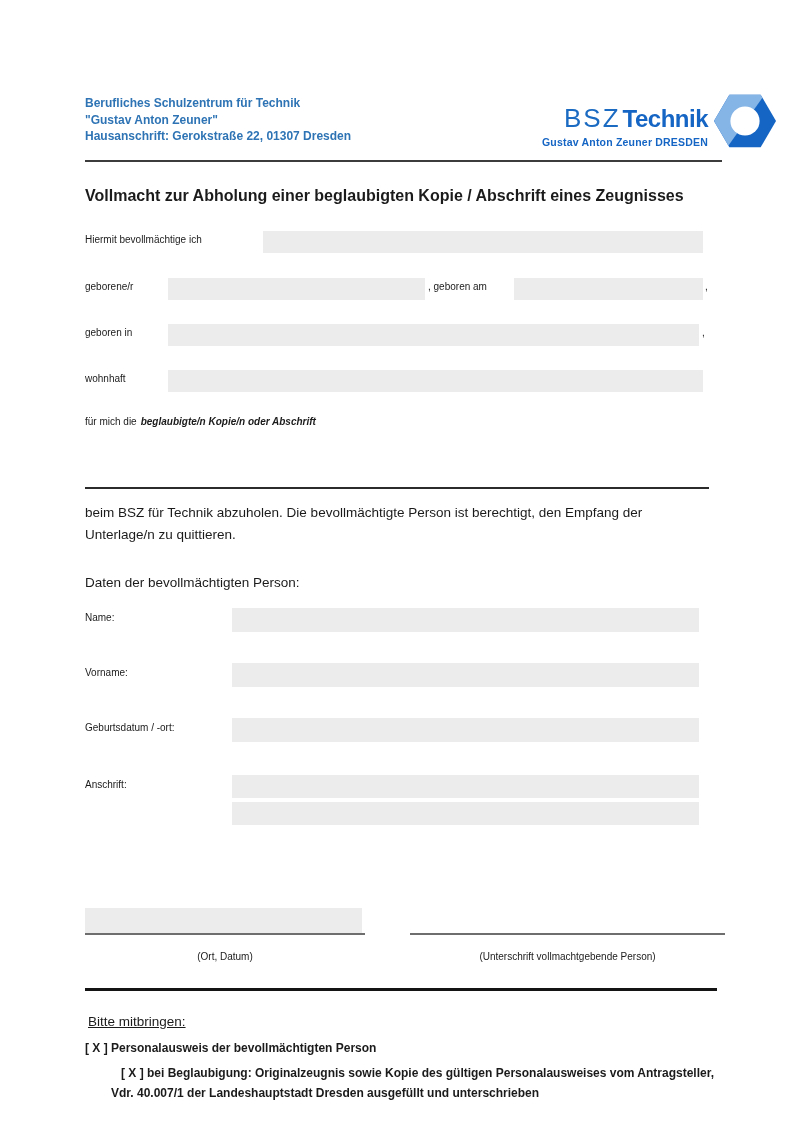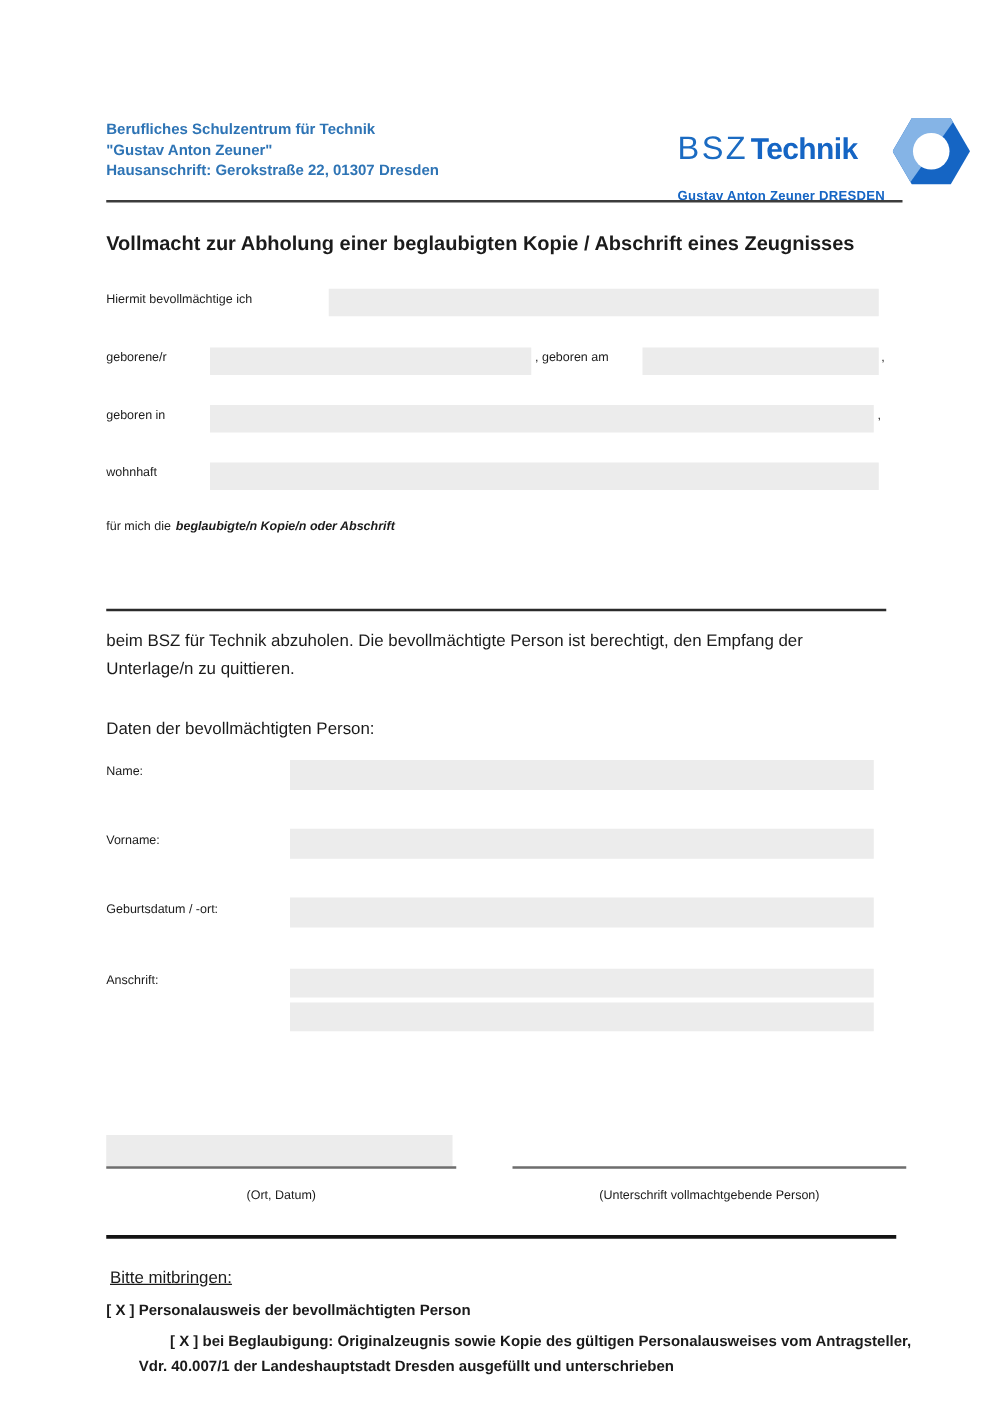--- a/index.html
+++ b/index.html
@@ -5,24 +5,24 @@
   html,body{margin:0;padding:0;background:#ffffff;}
   .page{
     position:relative;width:800px;height:1132px;background:#ffffff;
     font-family:"Liberation Sans",sans-serif;color:#1b1b1b;overflow:hidden;
   }
   .abs{position:absolute;}
   
   .school-block{left:85px;top:95px;font-size:12px;font-weight:700;line-height:16.5px;color:#2E74B5;white-space:nowrap;}
   .logo-wrap{left:542px;top:92px;display:flex;align-items:flex-start;}
   .logo-textcol{padding-top:13px;}
-  .logo-nameline{white-space:nowrap;line-height:26px;}
+  .logo-nameline{white-space:nowrap;line-height:26px;text-align:right;}
   .logo-bsz{font-size:26px;font-weight:400;letter-spacing:2px;color:#1B6BC2;}
   .logo-technik{font-size:24px;font-weight:700;letter-spacing:-0.5px;color:#1565C4;margin-left:2px;}
-  .logo-sub{font-size:10.5px;font-weight:700;color:#1565C4;letter-spacing:0.2px;margin-top:15px;white-space:nowrap;}
+  .logo-sub{font-size:10.5px;font-weight:700;color:#1565C4;letter-spacing:0.2px;margin-top:1px;white-space:nowrap;}
   .hexnut{margin-left:6px;}
   
   .rule{border-top:2px solid #3c3c3c;height:0;}
   .fill-line{border-top:2px solid #2b2b2b;height:0;}
   .sig-line{border-top:2px solid #6e6e6e;height:0;}
   .thick-rule{border-top:3px solid #141414;height:0;}
   
   .doc-title{left:85px;top:187px;width:648px;font-size:16px;font-weight:700;white-space:nowrap;}
   .lbl{font-size:10px;white-space:nowrap;}
   .purpose-em{font-weight:700;font-style:italic;margin-left:4px;text-align:center;}
@@ -121,19 +121,19 @@
 
   <div class="abs thick-rule" style="left:85px;top:988px;width:632px;"></div>
 
   <div class="abs bring-heading" style="left:88px;top:1014px;">Bitte mitbringen:</div>
 
   <div class="abs bring-item" style="left:85px;top:1041px;">
     <span>[ X ]</span>
     <span>Personalausweis der bevollmächtigten Person</span>
   </div>
 
-  <div class="abs bring-item" style="left:92px;top:1066px;padding-left:44px;">
+  <div class="abs bring-item" style="left:77px;top:1066px;padding-left:44px;">
     <span>[ X ]</span>
     <span>bei Beglaubigung: Originalzeugnis sowie Kopie des gültigen Personalausweises vom Antragsteller,</span>
   </div>
   <div class="abs bring-item" style="left:111px;top:1086px;">Vdr. 40.007/1 der Landeshauptstadt Dresden ausgefüllt und unterschrieben</div>
 
 </div>
 
 </body></html>

